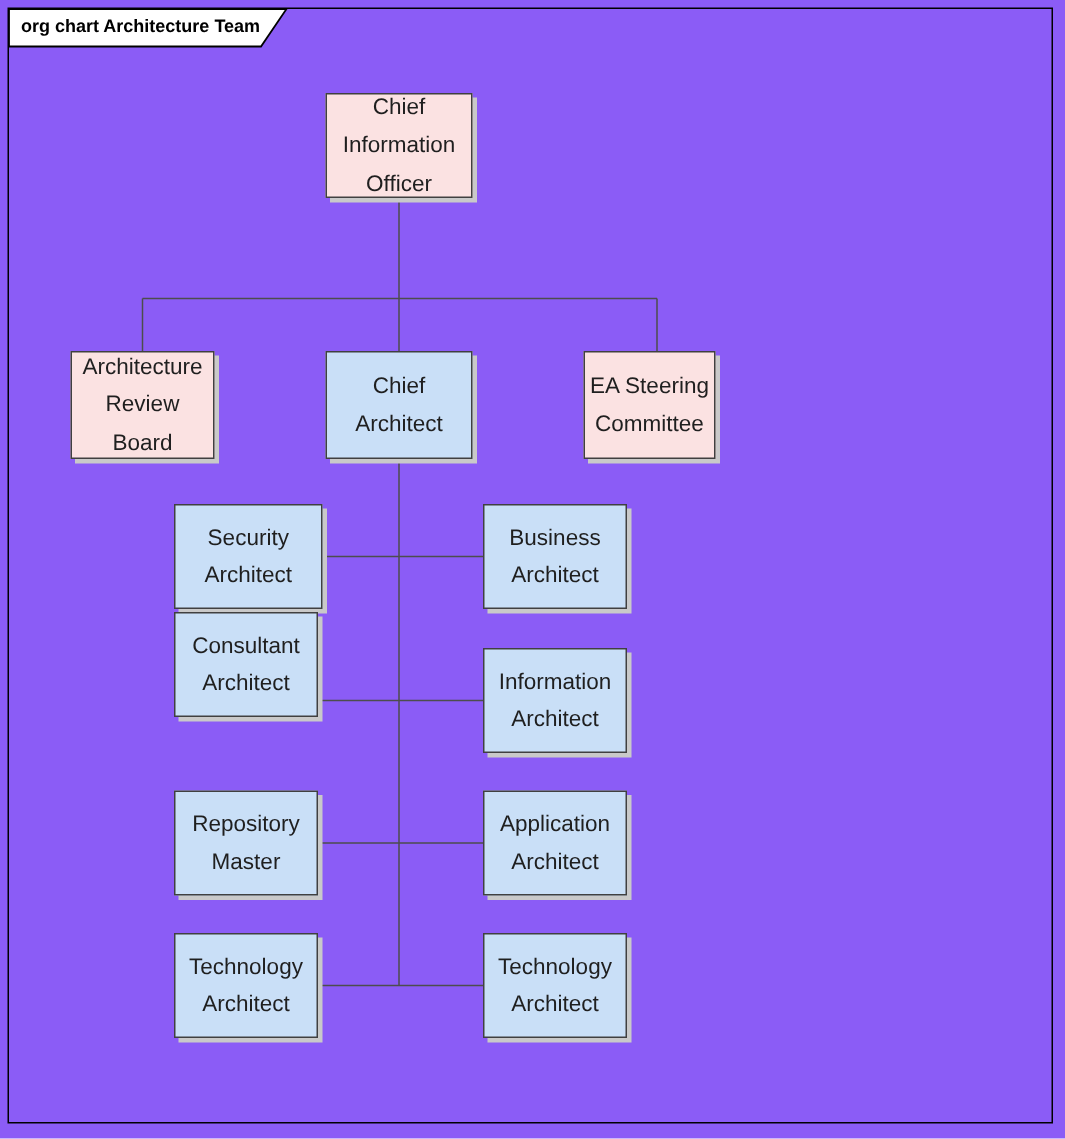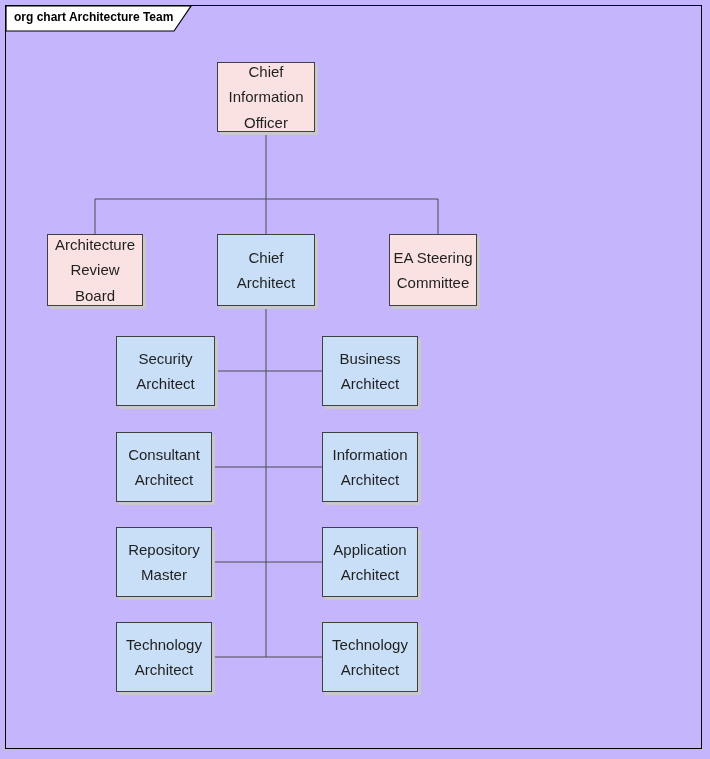--- a/index.html
+++ b/index.html
@@ -1,17 +1,17 @@
 <!DOCTYPE html>
 <html><head>
 <meta charset="utf-8">
 <style>
   html,body{margin:0;padding:0;background:#ffffff;}
   #canvas{
-    position:relative;width:710px;height:759px;background:#c4b5fd;
+    position:relative;width:710px;height:759px;background:#8b5cf6;
     font-family:"Liberation Sans", sans-serif;overflow:hidden;
   }
   #frame{
     position:absolute;left:5px;top:5px;width:697px;height:744px;
     border:1px solid #000000;background:transparent;box-sizing:border-box;
   }
   #tab-shape{position:absolute;left:0;top:0;width:710px;height:759px;pointer-events:none;}
   #tab-label{
     position:absolute;left:14px;top:10px;font-size:12px;font-weight:bold;color:#000;
     white-space:nowrap;
@@ -84,21 +84,21 @@
   </div>
 
   <div class="node" style="left: 116px; top: 336px; width: 99px; height: 70px; background-color: rgb(201, 223, 247);">
     <span>Security Architect</span>
   </div>
 
   <div class="node" style="left: 322px; top: 336px; width: 96px; height: 70px; background-color: rgb(201, 223, 247);">
     <span>Business Architect</span>
   </div>
 
-  <div class="node" style="left: 116px; top: 432px; width: 96px; height: 70px; background-color: rgb(201, 223, 247);">
+  <div class="node" style="left: 116px; top: 408px; width: 96px; height: 70px; background-color: rgb(201, 223, 247);">
     <span>Consultant Architect</span>
   </div>
 
   <div class="node" style="left: 322px; top: 432px; width: 96px; height: 70px; background-color: rgb(201, 223, 247);">
     <span>Information Architect</span>
   </div>
 
   <div class="node" style="left: 116px; top: 527px; width: 96px; height: 70px; background-color: rgb(201, 223, 247);">
     <span>Repository Master</span>
   </div>

